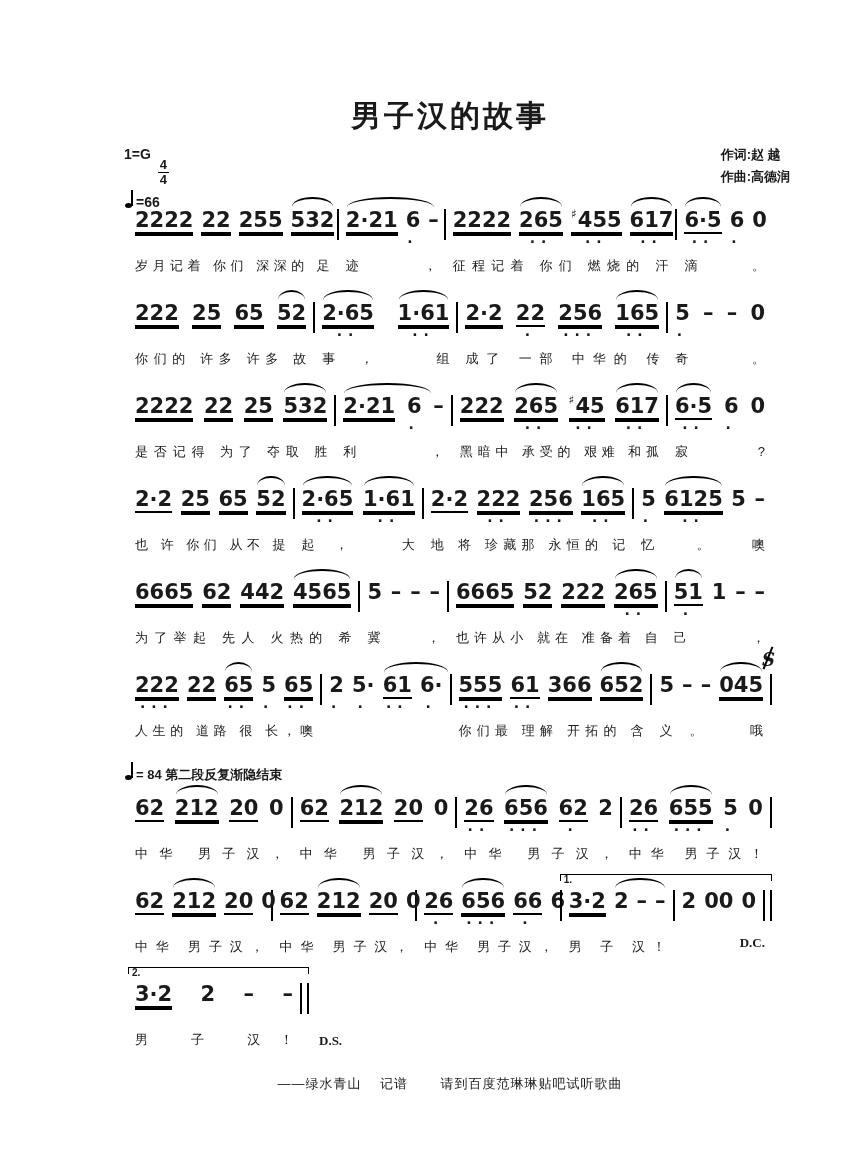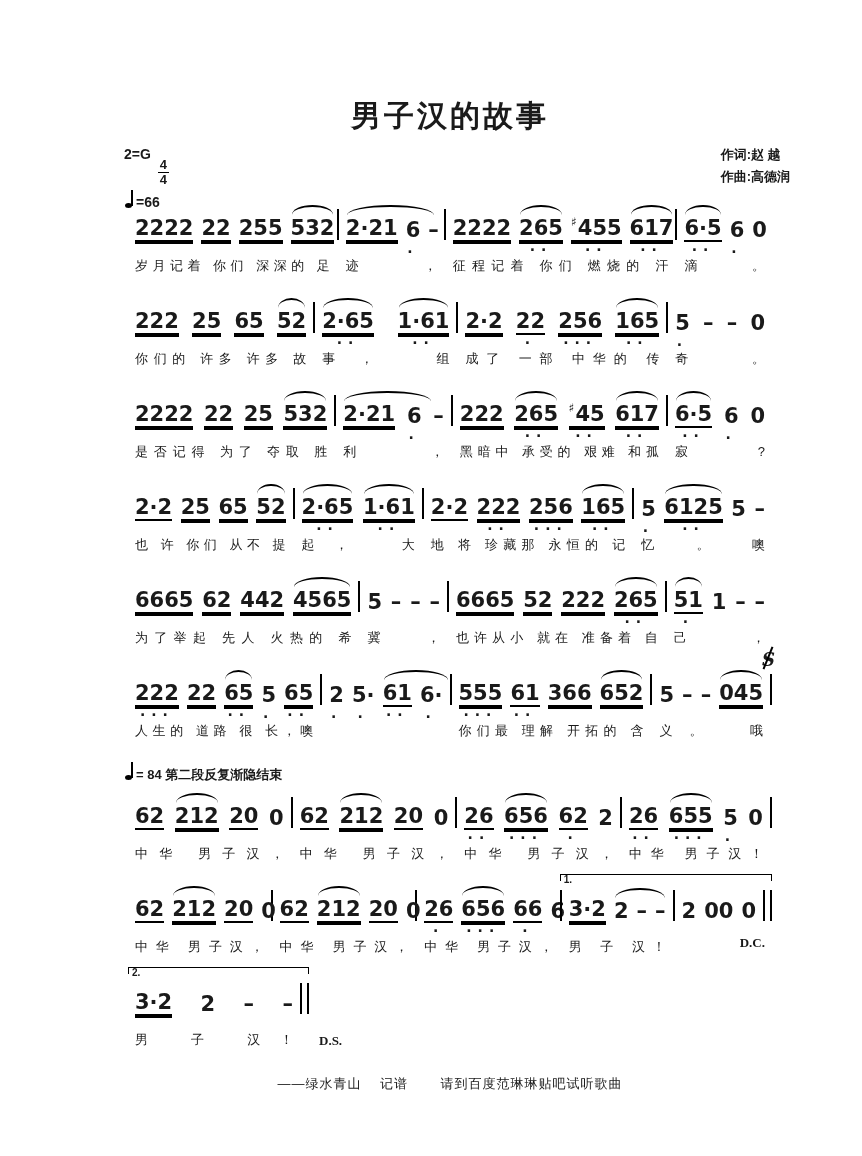--- a/index.html
+++ b/index.html
@@ -15,21 +15,21 @@
   .frac b:first-child{border-bottom:1px solid #000;padding:0 2px;}
   .tempo{margin-top:8px;}
   .qnote{display:inline-block;width:7px;height:5px;background:#000;border-radius:50%;position:relative;margin:0 4px 0 1px;vertical-align:-1px;}
   .qnote::after{content:"";position:absolute;right:-1px;bottom:2px;width:2px;height:16px;background:#000;}
   .meta-right{position:absolute;right:-18px;top:48px;text-align:left;font-size:13px;font-weight:bold;line-height:1.7;}
   
   .system{display:flex;justify-content:space-between;align-items:flex-start;margin-bottom:26px;position:relative;}
   .system.fit{width:max-content;}
   .measure{flex:1 1 auto;padding:0 7px;min-width:0;}
   .fit .measure{flex:0 0 auto;min-width:158px;}
-  .notes{display:flex;justify-content:space-between;align-items:flex-end;column-gap:8px;
+  .notes{display:flex;justify-content:space-between;align-items:flex-start;column-gap:8px;
          font-weight:bold;font-size:21px;font-family:"DejaVu Sans",sans-serif;height:34px;}
   .grp{position:relative;line-height:1.15;white-space:nowrap;}
   .u1,.u2{border-bottom:2px solid #000;}
   .u2::after{content:"";position:absolute;left:0;right:0;bottom:-4px;height:2px;background:#000;}
   .slur{position:absolute;left:1px;right:1px;top:-11px;height:8px;border-top:2px solid #000;
         border-radius:50% 50% 0 0/100% 100% 0 0;}
   .slur.wide{right:-36px;}
   .dots{position:absolute;left:0;right:0;bottom:-17px;text-align:center;font-size:14px;
         letter-spacing:6px;line-height:1;font-style:normal;}
   .acc{font-style:normal;font-size:12px;position:relative;top:-9px;margin-right:1px;}
@@ -48,21 +48,21 @@
   .tempo2{font-size:13px;font-weight:bold;margin:0 0 12px -4px;}
   .footer{text-align:center;font-size:13px;margin-top:22px;letter-spacing:1px;}
 </style>
 </head>
 <body>
 
 <div class="sheet">
   <div class="header">
     <div class="title">男子汉的故事</div>
     <div class="meta-left">
-      <span>2=G</span><span class="frac">
+      <span>1=G</span><span class="frac">
           <b>4</b>
           <b>4</b>
         </span>
       <div class="tempo"><span class="qnote"></span><span>=66</span></div>
     </div>
     <div class="meta-right">
       <div>作词:赵  越</div>
       <div>作曲:高德润</div>
     </div>
   </div>

